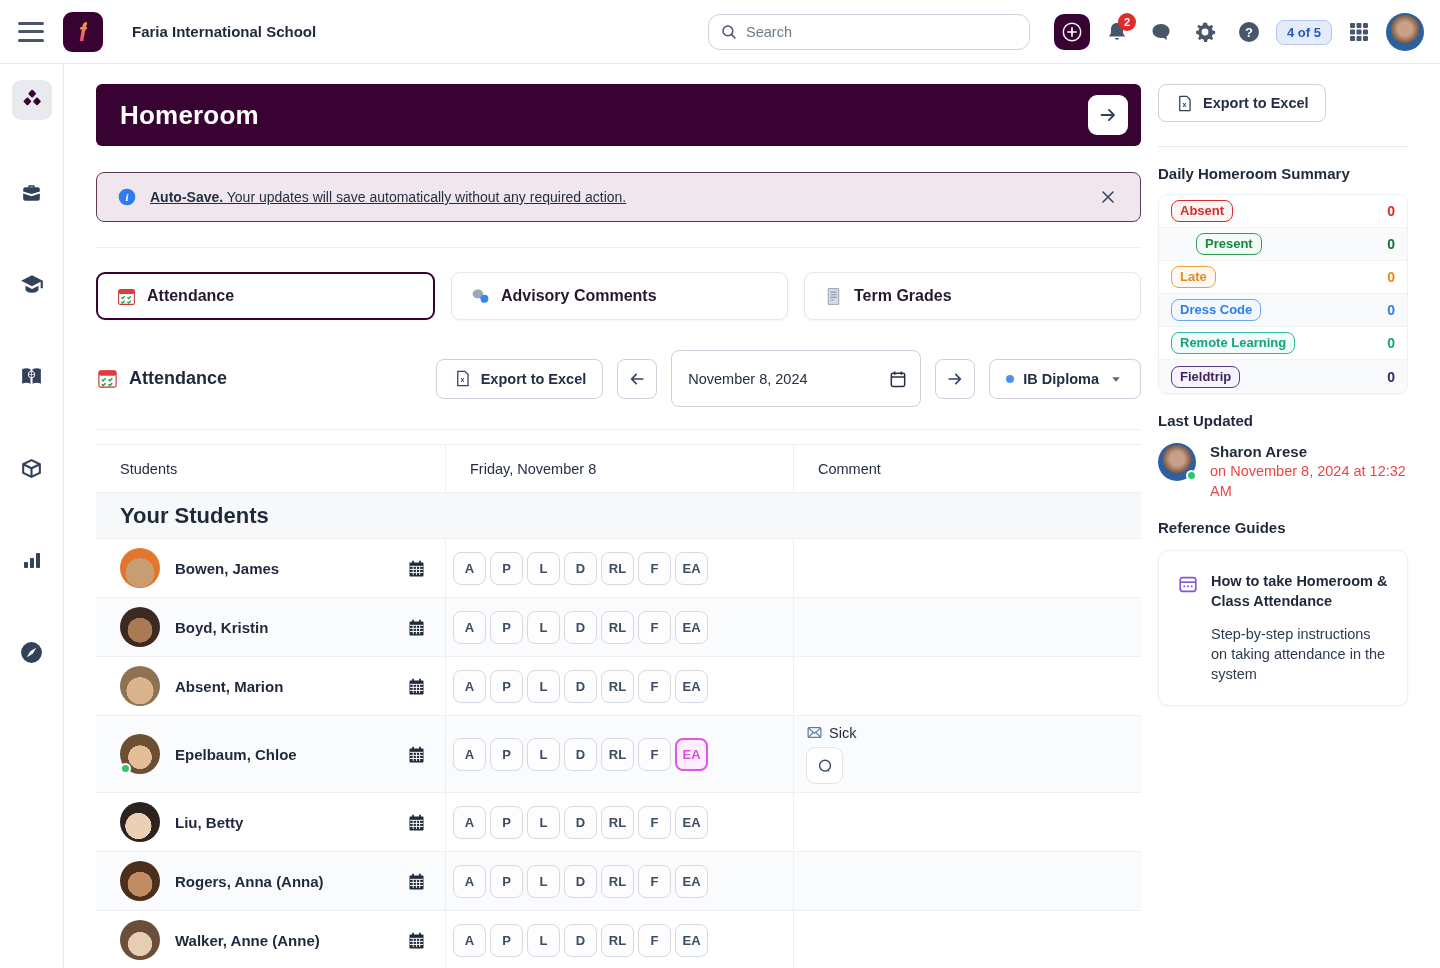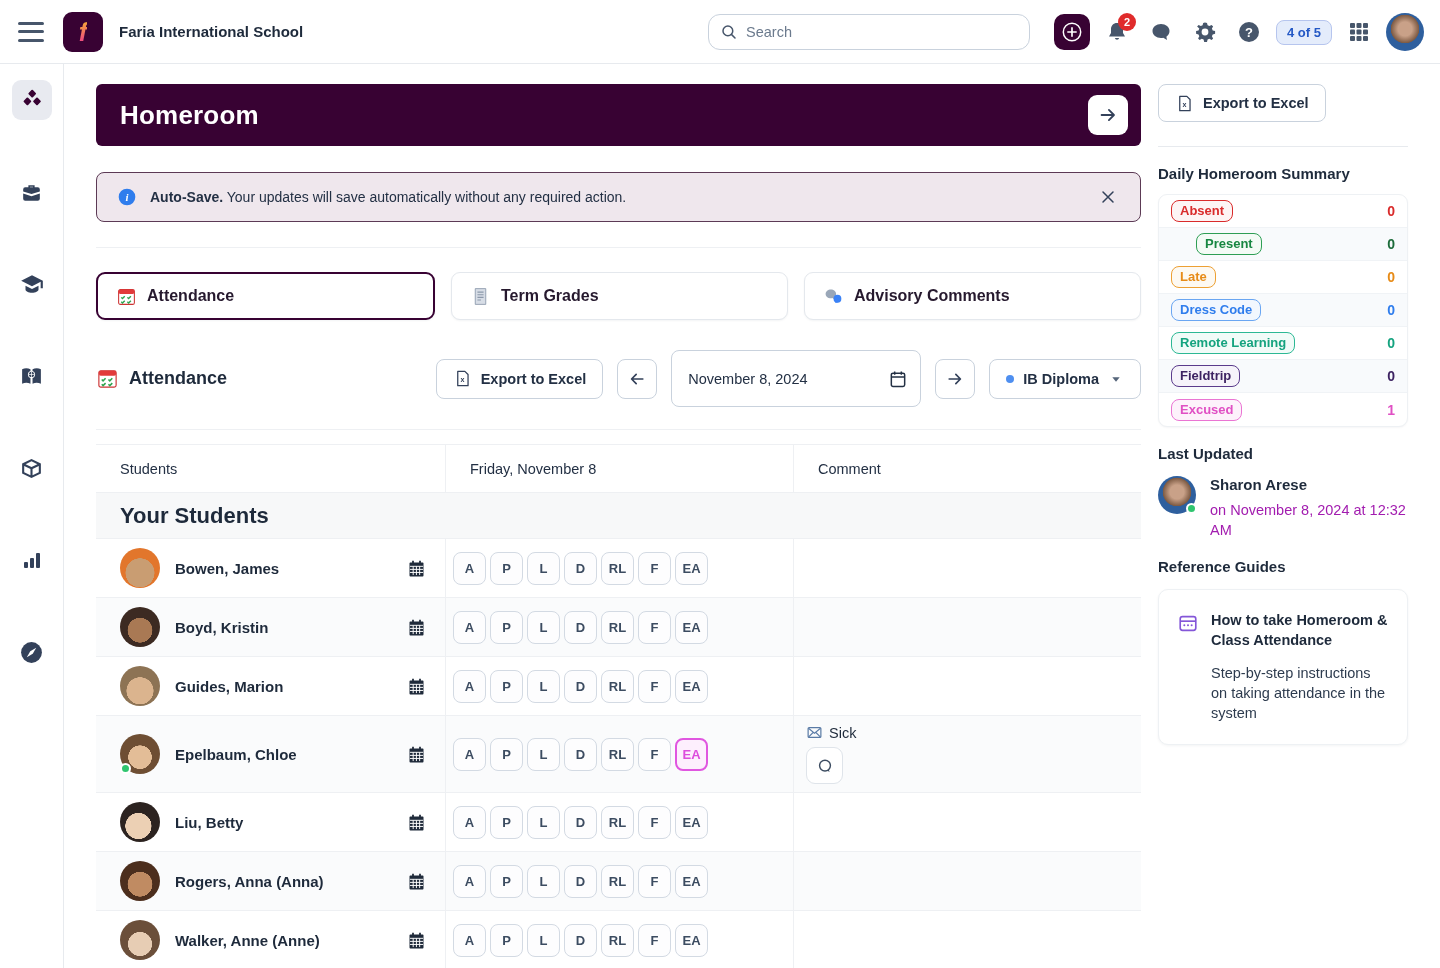--- a/index.html
+++ b/index.html
@@ -11,21 +11,21 @@
   #topbar { position:absolute; top:0; left:0; width:1440px; height:64px; background:#fff;
     border-bottom:1px solid #e7eaee; display:flex; align-items:center; z-index:5; }
   .hamburger { width:26px; height:20px; margin-left:18px; display:flex; flex-direction:column;
     justify-content:space-between; cursor:pointer; background:none; border:none; }
   .hamburger span { height:3px; border-radius:2px; background:#47566b; }
   .logo-sq { width:40px; height:40px; border-radius:9px; background:#380233; margin-left:19px;
     display:flex; align-items:center; justify-content:center; cursor:pointer; border:none; }
   .logo-f { font-size:26px; font-weight:700; font-style:italic;
     background:linear-gradient(160deg,#f5a43b 20%,#ef4f7c 75%); -webkit-background-clip:text;
     background-clip:text; color:transparent; line-height:1; }
-  .school-name { font-size:15px; font-weight:700; color:#1e2a3b; margin-left:16px; }
+  .school-name { font-size:15px; font-weight:700; color:#1e2a3b; margin-left:29px; }
   .top-search { position:absolute; left:708px; top:14px; width:322px; height:36px;
     border:1px solid #c9d2dd; border-radius:12px; display:flex; align-items:center; background:#fff; }
   .top-search input { border:none; outline:none; flex:1; font-size:14.5px; color:#334155;
     background:transparent; font-family:inherit; }
   .top-search input::placeholder { color:#6b7a8d; }
   .top-icons { position:absolute; right:16px; top:0; height:64px; display:flex; align-items:center; gap:10px; }
   .icon-btn { background:none; border:none; cursor:pointer; display:flex; align-items:center;
     justify-content:center; width:34px; height:34px; position:relative; }
   .plus-btn { width:36px; height:36px; border-radius:10px; background:#380233; border:none;
     display:flex; align-items:center; justify-content:center; cursor:pointer; }
@@ -48,21 +48,21 @@
   
   #main { position:absolute; left:96px; top:84px; width:1045px; }
   .hero { height:62px; background:#380233; border-radius:6px; display:flex; align-items:center;
     justify-content:space-between; padding:0 13px 0 24px; }
   .hero h1 { color:#fff; font-size:26px; font-weight:700; letter-spacing:.2px; }
   .hero-arrow { width:40px; height:40px; background:#fff; border:none; border-radius:9px;
     display:flex; align-items:center; justify-content:center; cursor:pointer; }
 
   .autosave-wrap { padding:26px 0 25px 0; border-bottom:1px solid #eef0f3; }
   .autosave { height:50px; background:#efe7ed; border:1px solid #5c3a55; border-radius:8px;
-    display:flex; align-items:center; padding:0 18px 0 20px; }
+    display:flex; align-items:center; padding:0 18px 0 20px;text-decoration:underline; }
   .autosave .txt { font-size:14px; color:#233044; margin-left:13px; flex:1; }
   .autosave .txt b { font-weight:700; }
   .x-btn { background:none; border:none; cursor:pointer; padding:4px; display:flex; }
 
   .tabs { display:flex; gap:16px; margin-top:24px; }
   .tab { flex:1; height:48px; background:#fff; border:1px solid #e4e8ed; border-radius:9px;
     display:flex; align-items:center; padding-left:18px; gap:10px; cursor:pointer;
     box-shadow:0 1px 2px rgba(20,30,50,.05); font-size:16px; font-weight:600; color:#26192e; }
   .tab.active { border:2px solid #380233; }
 
@@ -140,21 +140,21 @@
   .p-orange{ color:#e78b17; border-color:#eda033; background:#fdf9f2; }
   .p-blue  { color:#2f7ded; border-color:#6aa6f2; background:#f2f7fe; }
   .p-teal  { color:#14a37f; border-color:#2cb894; background:#f1fbf8; }
   .p-purple{ color:#3d2362; border-color:#5b3b8c; background:#f6f3fa; }
   .p-pink  { color:#e050c4; border-color:#ea75d3; background:#fdf2fb; }
   .n-red{color:#d92b2b}.n-green{color:#1c6b3a}.n-orange{color:#e78b17}.n-blue{color:#2f7ded}
   .n-teal{color:#14a37f}.n-purple{color:#3d2362}.n-pink{color:#e050c4}
   .updated { display:flex; margin-top:14px; gap:14px; }
   .upd-av { width:38px; height:38px; position:relative; flex:none; }
   .upd-name { font-size:15px; font-weight:700; color:#1e2a3b; }
-  .upd-detail { font-size:14.5px; color:#a21caf; line-height:1.35; margin-top:8px; }
+  .upd-detail { font-size:14.5px; color:#ef4444; line-height:1.35; margin-top:2px; }
   .guide-card { margin-top:14px; background:#fff; border:1px solid #eef1f4; border-radius:10px;
     box-shadow:0 1px 3px rgba(20,30,50,.05); padding:20px 18px; cursor:pointer; }
   .guide-top { display:flex; gap:12px; }
   .guide-title { font-size:14.5px; font-weight:600; color:#1e2a3b; line-height:1.4; }
   .guide-desc { font-size:14.5px; color:#2d3b4e; line-height:1.4; margin-top:12px; margin-left:34px; }
 </style>
 </head>
 <body>
 
 <svg width="0" height="0" style="position:absolute">
@@ -427,29 +427,29 @@
 
     <div class="tabs">
       <div class="tab active">
         <svg width="21" height="21">
             <use href="#i-att-cal"></use>
           </svg>
         <span>Attendance</span>
       </div>
       <div class="tab">
         <svg width="21" height="21">
-            <use href="#i-doc"></use>
-          </svg>
-        <span>Term Grades</span>
+            <use href="#i-bubbles"></use>
+          </svg>
+        <span>Advisory Comments</span>
       </div>
       <div class="tab">
         <svg width="21" height="21">
-            <use href="#i-bubbles"></use>
-          </svg>
-        <span>Advisory Comments</span>
+            <use href="#i-doc"></use>
+          </svg>
+        <span>Term Grades</span>
       </div>
     </div>
 
     <div class="toolbar">
       <svg width="23" height="23">
           <use href="#i-att-cal"></use>
         </svg>
       <span class="toolbar-title">Attendance</span>
       <div class="toolbar-right">
         <button class="btn">
@@ -533,21 +533,21 @@
           <button class="code-btn">RL</button>
           <button class="code-btn">F</button>
           <button class="code-btn">EA</button>
         </div>
         <div class="c3"></div>
       </div>
 
       <div class="tr srow">
         <div class="c1">
             <div class="stu-av av-marion"></div>
-          <span class="stu-name">Guides, Marion</span>
+          <span class="stu-name">Absent, Marion</span>
           <button class="row-cal">
               <svg width="21" height="21" style="color:#1f2a3a">
                 <use href="#i-cal-f"></use>
               </svg>
             </button>
           </div>
         <div class="c2">
           <button class="code-btn">A</button>
           <button class="code-btn">P</button>
           <button class="code-btn">L</button>
@@ -692,24 +692,20 @@
         <span class="sum-count n-blue">0</span>
       </div>
       <div class="sum-row">
         <span class="sum-pill p-teal">Remote Learning</span>
         <span class="sum-count n-teal">0</span>
       </div>
       <div class="sum-row alt">
         <span class="sum-pill p-purple">Fieldtrip</span>
         <span class="sum-count n-purple">0</span>
       </div>
-      <div class="sum-row">
-        <span class="sum-pill p-pink">Excused</span>
-        <span class="sum-count n-pink">1</span>
-      </div>
     </div>
 
     <div class="r-head">Last Updated</div>
     <div class="updated">
       <div class="upd-av avatar av-sharon" style="position:relative">
         <span class="online-dot" style="left:auto;right:-1px"></span>
       </div>
       <div>
         <div class="upd-name">Sharon Arese</div>
         <div class="upd-detail">on November 8, 2024 at 12:32 AM</div>

